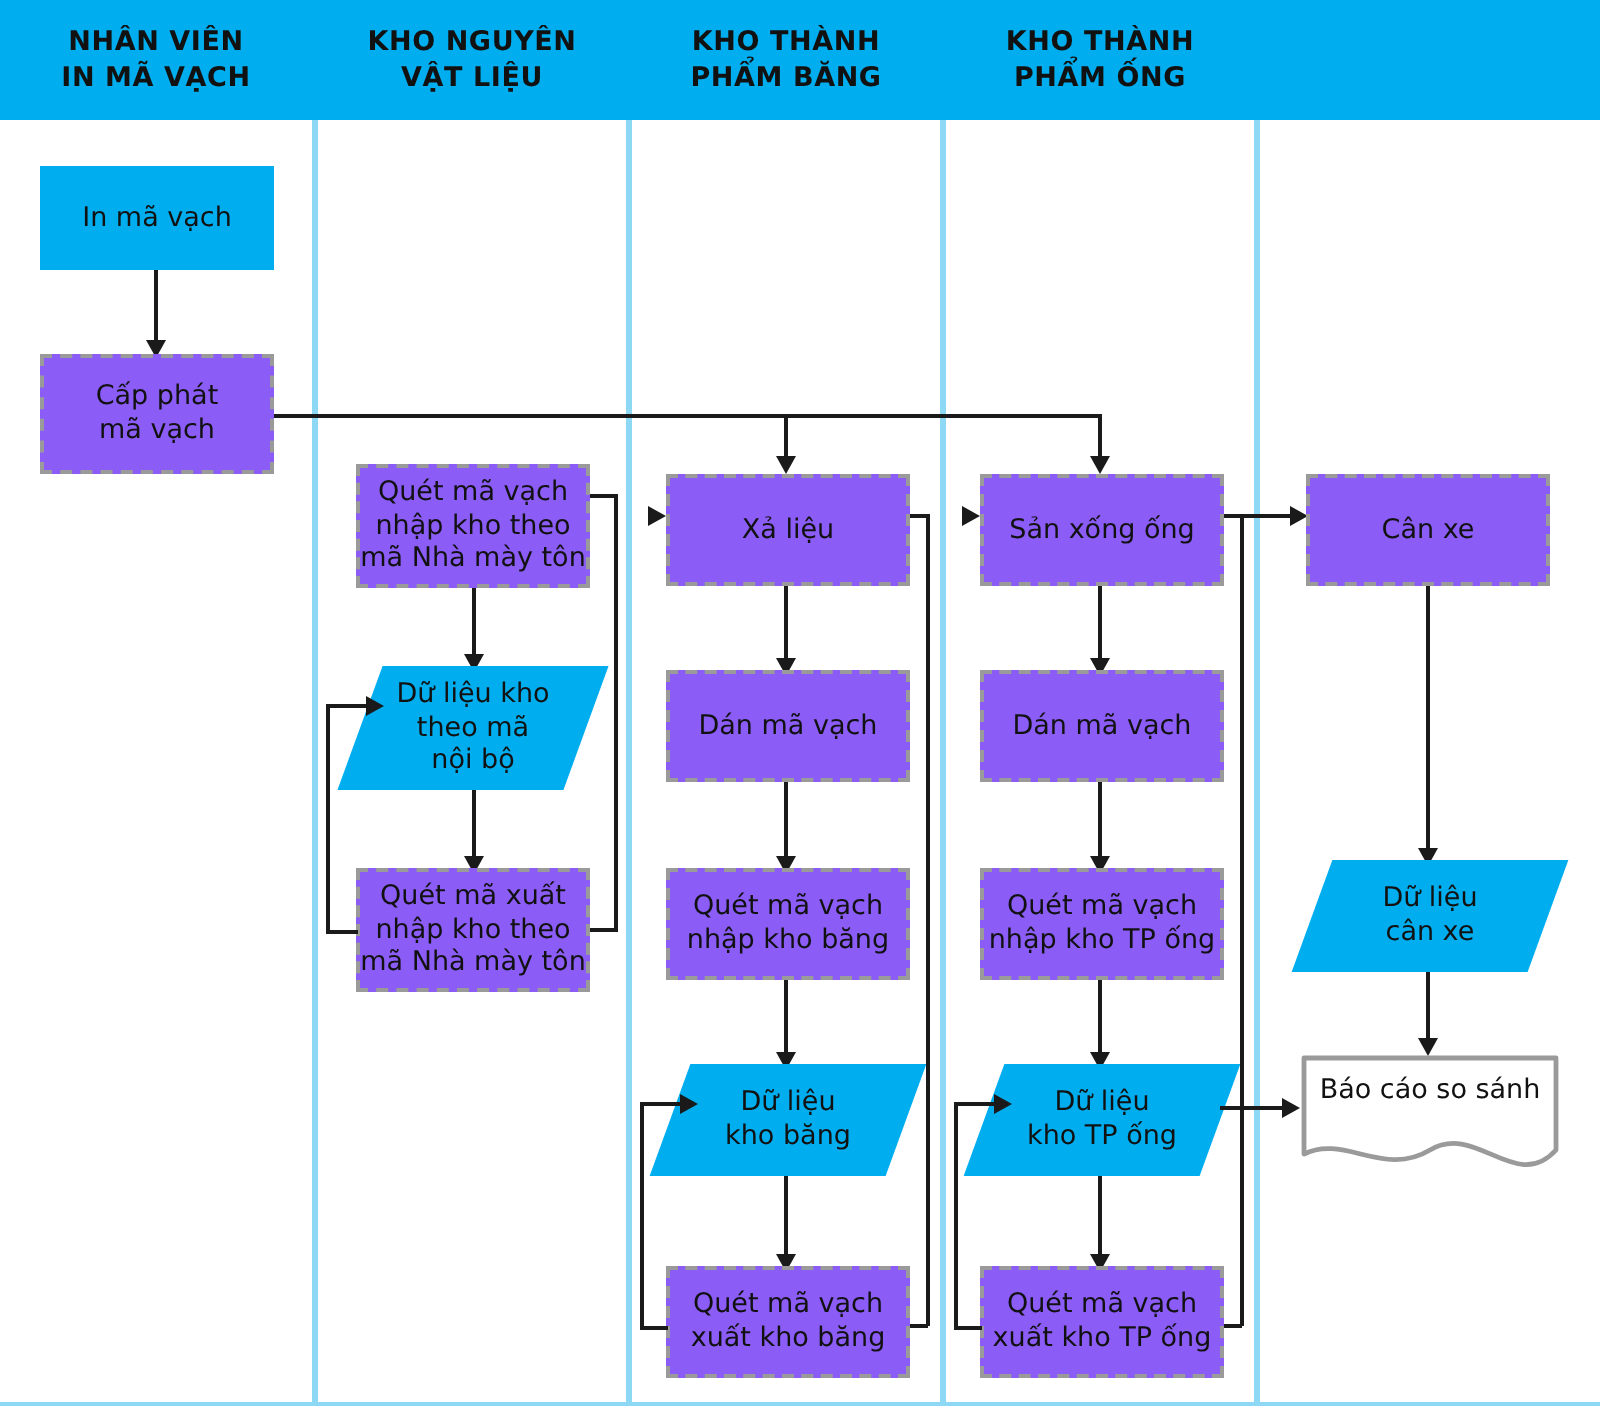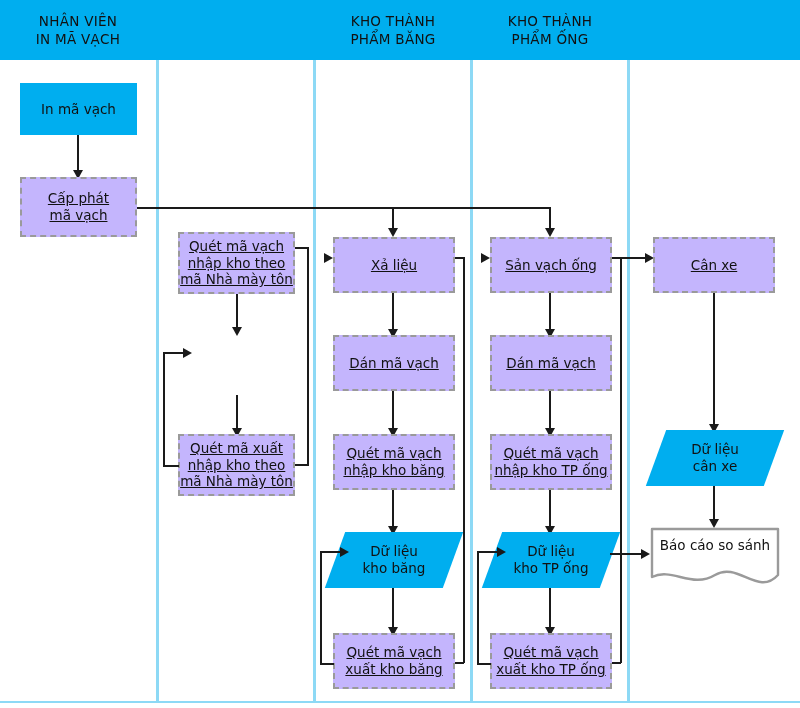--- a/index.html
+++ b/index.html
@@ -29,21 +29,21 @@
   .lane-title {
     position: absolute;
     top: 0;
     height: 60px;
     display: flex;
     align-items: center;
     justify-content: center;
     text-align: center;
     color: #111111;
     font-size: 13.5px;
-    font-weight: normal;
+    font-weight: bold;
     letter-spacing: 0.3px;
     line-height: 1.35;
     text-transform: uppercase;
   }
   
   .lane-divider {
     position: absolute;
     top: 60px;
     width: 3px;
     height: 643px;
@@ -65,23 +65,22 @@
     align-items: center;
     justify-content: center;
     text-align: center;
     font-size: 13.5px;
     line-height: 1.25;
     color: #111111;
   }
   .node .node-label { display: block; white-space: pre-line; }
 
   .node.process {
-    background: #c4b5fd;
+    background: #8b5cf6;
     border: 2px dashed #9A9A9A;
-    text-decoration: underline;
   }
   .node.process-solid {
     background: #00AEEF;
     border: none;
   }
   .node.data {
     background: transparent;
     border: none;
   }
   .node.data .para-fill {
@@ -131,20 +130,24 @@
 </head>
 <body>
 
 <div id="diagram">
 
   <div class="lane-header-bar"></div>
 
   <div class="lane-title" style="left:0px;width:156px;">
     <span class="node-label" style="white-space:pre-line;">NHÂN VIÊN
 IN MÃ VẠCH</span>
+  </div>
+  <div class="lane-title" style="left:159px;width:154px;">
+    <span class="node-label" style="white-space:pre-line;">KHO NGUYÊN
+VẬT LIỆU</span>
   </div>
   <div class="lane-title" style="left:316px;width:154px;">
     <span class="node-label" style="white-space:pre-line;">KHO THÀNH
 PHẨM BĂNG</span>
   </div>
   <div class="lane-title" style="left:473px;width:154px;">
     <span class="node-label" style="white-space:pre-line;">KHO THÀNH
 PHẨM ỐNG</span>
   </div>
 
@@ -176,20 +179,26 @@
 
   <div class="node process" style="left:178px;top:232px;width:117px;height:62px;">
     <span class="node-label">Quét mã vạch
 nhập kho theo
 mã Nhà mày tôn</span>
   </div>
 
   <div class="conn v" style="left:236px;top:294px;height:37px;"></div>
   <div class="arrow down" style="left:232px;top:327px;"></div>
 
+  <div class="node data" style="left:180px;top:333px;width:113px;height:62px;">
+    <span class="para-fill"></span>
+    <span class="node-label">Dữ liệu kho
+theo mã
+nội bộ</span>
+  </div>
 
   <div class="conn v" style="left:236px;top:395px;height:37px;"></div>
   <div class="arrow down" style="left:232px;top:428px;"></div>
 
   <div class="node process" style="left:178px;top:434px;width:117px;height:62px;">
     <span class="node-label">Quét mã xuất
 nhập kho theo
 mã Nhà mày tôn</span>
   </div>
 
@@ -241,21 +250,21 @@
   <div class="conn h" style="left:320px;top:663px;width:14px;"></div>
   <div class="conn v" style="left:320px;top:551px;height:113px;"></div>
   <div class="conn h" style="left:320px;top:551px;width:23px;"></div>
   <div class="arrow right" style="left:340px;top:547px;"></div>
 
   <div class="conn h" style="left:455px;top:257px;width:9px;"></div>
   <div class="conn v" style="left:463px;top:257px;height:406px;"></div>
   <div class="conn h" style="left:455px;top:662px;width:9px;"></div>
 
   <div class="node process" style="left:490px;top:237px;width:122px;height:56px;">
-    <span class="node-label">Sản vạch ống</span>
+    <span class="node-label">Sản xống ống</span>
   </div>
 
   <div class="conn v" style="left:549px;top:293px;height:39px;"></div>
   <div class="arrow down" style="left:545px;top:329px;"></div>
 
   <div class="node process" style="left:490px;top:335px;width:122px;height:56px;">
     <span class="node-label">Dán mã vạch</span>
   </div>
 
   <div class="conn v" style="left:549px;top:391px;height:40px;"></div>

